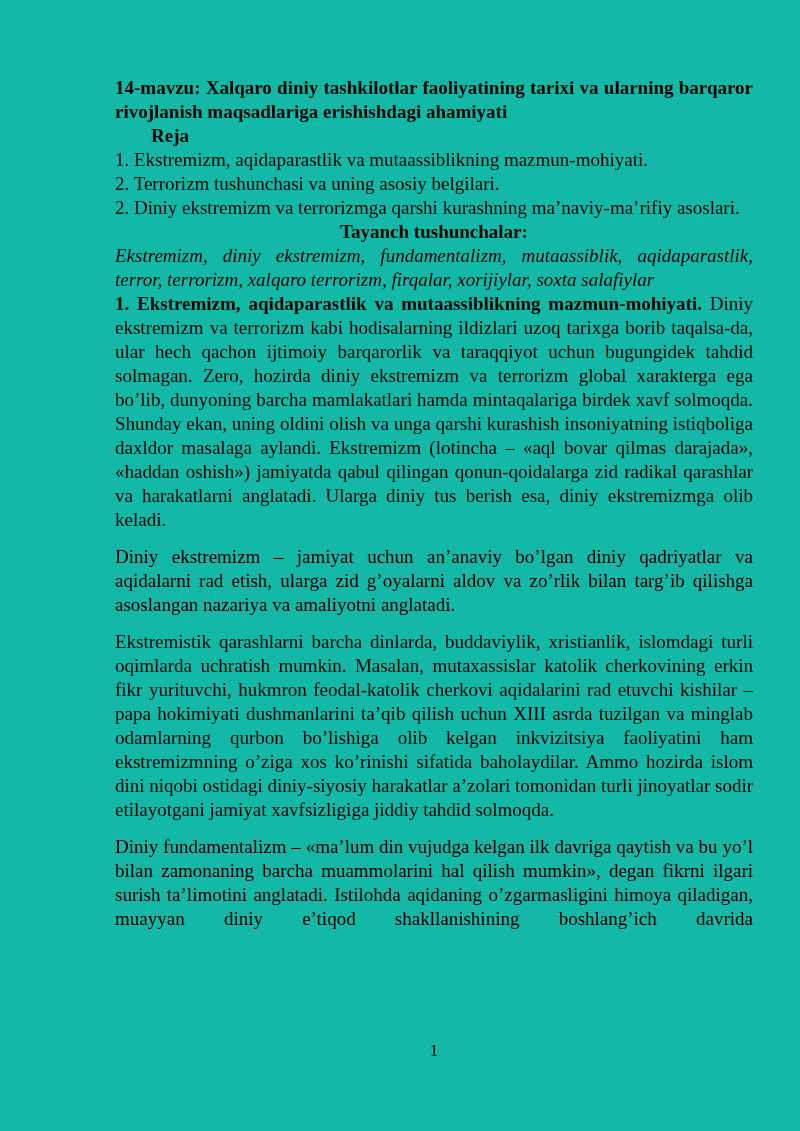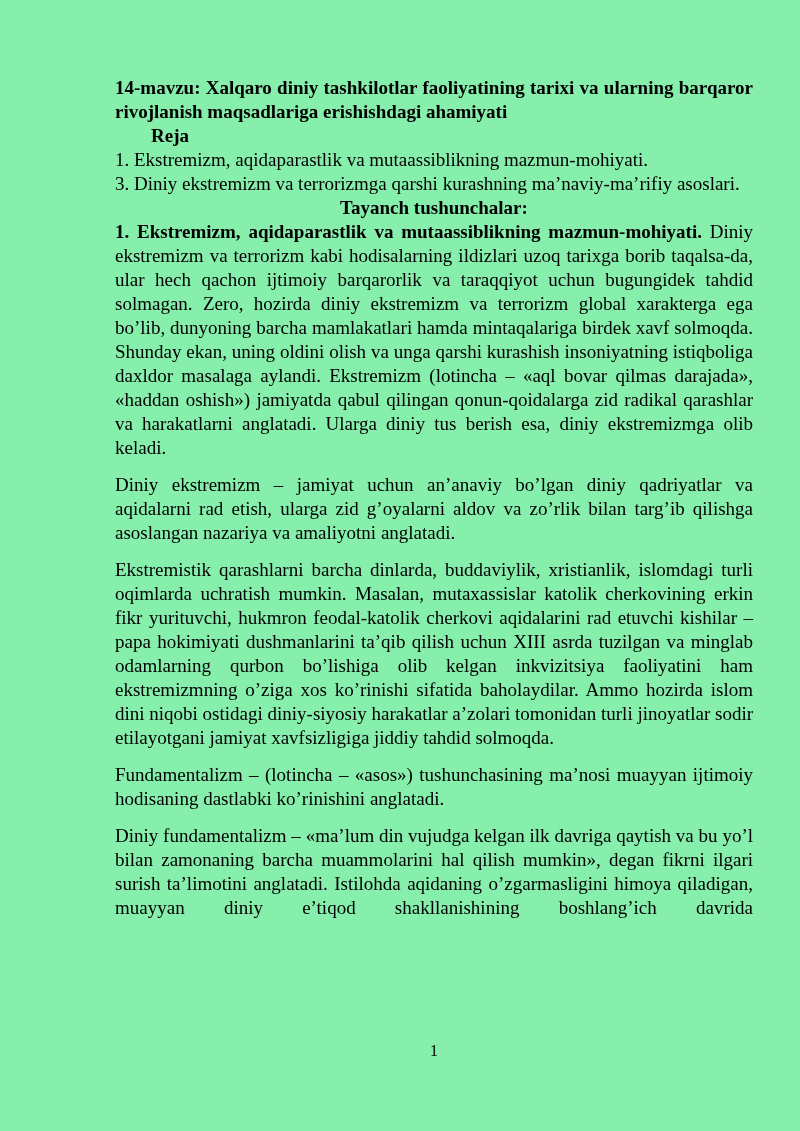--- a/index.html
+++ b/index.html
@@ -4,21 +4,21 @@
 <style>
   html, body {
     margin: 0;
     padding: 0;
     background: #ffffff;
   }
   .page {
     position: relative;
     width: 800px;
     height: 1131px;
-    background: #86efac;
+    background: #14b8a6;
     color: #000000;
     font-family: "Liberation Serif", "DejaVu Serif", serif;
     overflow: hidden;
   }
   .content {
     position: absolute;
     left: 115px;
     top: 76px;
     width: 638px;
     font-size: 19px;
@@ -73,32 +73,33 @@
 
 <div class="page">
   <div class="content">
 
     <p class="doc-title">14-mavzu: Xalqaro diniy tashkilotlar faoliyatining tarixi va ularning barqaror rivojlanish maqsadlariga erishishdagi ahamiyati</p>
 
     <p class="plan-heading">Reja</p>
 
     <div>
       <p class="plan-item">1. Ekstremizm, aqidaparastlik va mutaassiblikning mazmun-mohiyati.</p>
-      <p class="plan-item">3. Diniy ekstremizm va terrorizmga qarshi kurashning ma’naviy-ma’rifiy asoslari.</p>
+      <p class="plan-item">2. Terrorizm tushunchasi va uning asosiy belgilari.</p>
+      <p class="plan-item">2. Diniy ekstremizm va terrorizmga qarshi kurashning ma’naviy-ma’rifiy asoslari.</p>
     </div>
 
     <p class="key-terms-heading">Tayanch tushunchalar:</p>
 
+    <p class="key-terms">Ekstremizm, diniy ekstremizm, fundamentalizm, mutaassiblik, aqidaparastlik, terror, terrorizm, xalqaro terrorizm, firqalar, xorijiylar, soxta salafiylar</p>
 
     <p class="section1"><span class="sec-lead">1. Ekstremizm, aqidaparastlik va mutaassiblikning mazmun-mohiyati.</span> <span>Diniy ekstremizm va terrorizm kabi hodisalarning ildizlari uzoq tarixga borib taqalsa-da, ular hech qachon ijtimoiy barqarorlik va taraqqiyot uchun bugungidek tahdid solmagan. Zero, hozirda diniy ekstremizm va terrorizm global xarakterga ega bo’lib, dunyoning barcha mamlakatlari hamda mintaqalariga birdek xavf solmoqda. Shunday ekan, uning oldini olish va unga qarshi kurashish insoniyatning istiqboliga daxldor masalaga aylandi. Ekstremizm (lotincha – «aql bovar qilmas darajada», «haddan oshish») jamiyatda qabul qilingan qonun-qoidalarga zid radikal qarashlar va harakatlarni anglatadi. Ularga diniy tus berish esa, diniy ekstremizmga olib keladi.</span></p>
 
     <p class="para">Diniy ekstremizm – jamiyat uchun an’anaviy bo’lgan diniy qadriyatlar va aqidalarni rad etish, ularga zid g’oyalarni aldov va zo’rlik bilan targ’ib qilishga asoslangan nazariya va amaliyotni anglatadi.</p>
 
     <p class="para">Ekstremistik qarashlarni barcha dinlarda, buddaviylik, xristianlik, islomdagi turli oqimlarda uchratish mumkin. Masalan, mutaxassislar katolik cherkovining erkin fikr yurituvchi, hukmron feodal-katolik cherkovi aqidalarini rad etuvchi kishilar – papa hokimiyati dushmanlarini ta’qib qilish uchun XIII asrda tuzilgan va minglab odamlarning qurbon bo’lishiga olib kelgan inkvizitsiya faoliyatini ham ekstremizmning o’ziga xos ko’rinishi sifatida baholaydilar. Ammo hozirda islom dini niqobi ostidagi diniy-siyosiy harakatlar a’zolari tomonidan turli jinoyatlar sodir etilayotgani jamiyat xavfsizligiga jiddiy tahdid solmoqda.</p>
 
-    <p class="para">Fundamentalizm – (lotincha – «asos») tushunchasining ma’nosi muayyan ijtimoiy hodisaning dastlabki ko’rinishini anglatadi.</p>
 
     <p class="para para-cont">Diniy fundamentalizm – «ma’lum din vujudga kelgan ilk davriga qaytish va bu yo’l bilan zamonaning barcha muammolarini hal qilish mumkin», degan fikrni ilgari surish ta’limotini anglatadi. Istilohda aqidaning o’zgarmasligini himoya qiladigan, muayyan diniy e’tiqod shakllanishining boshlang’ich davrida</p>
 
   </div>
 
   <div class="page-number">1</div>
 </div>
 
 </body></html>

